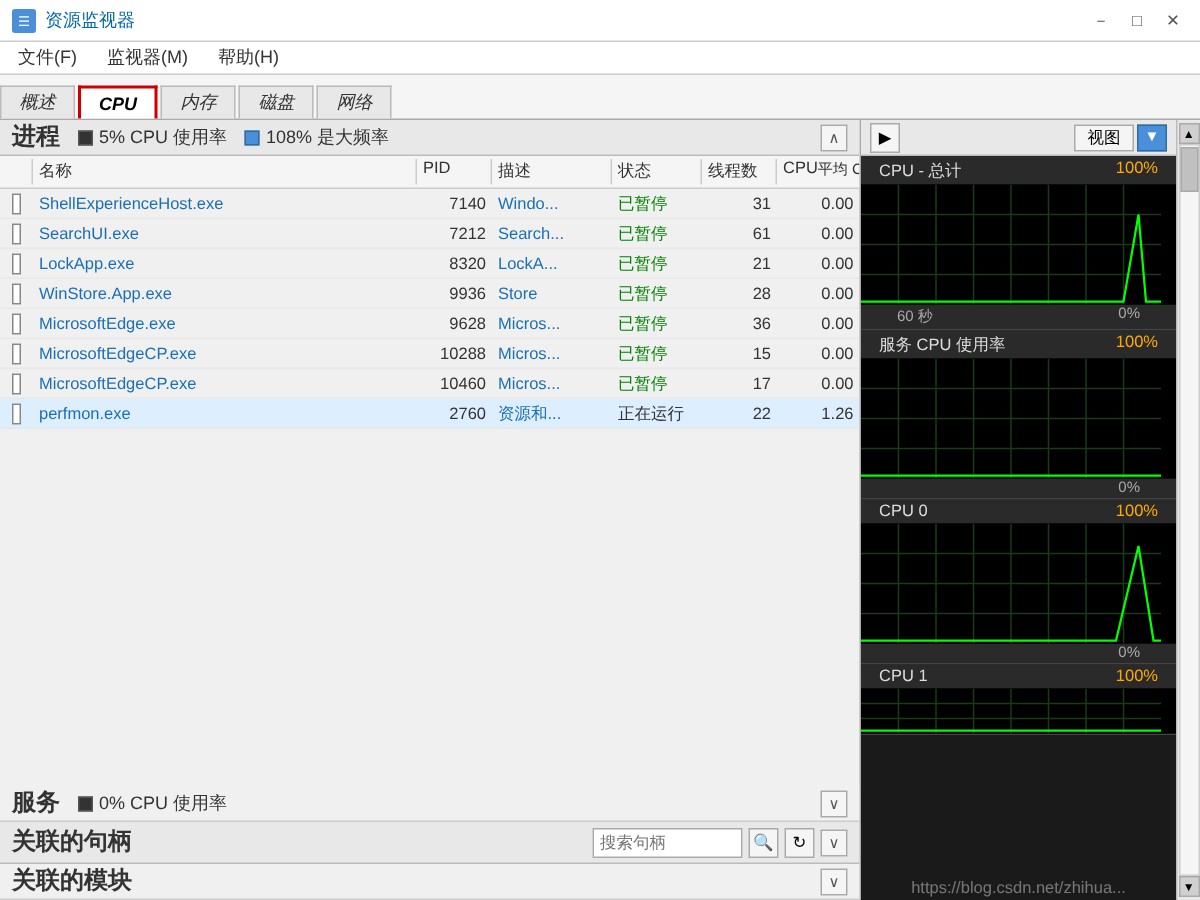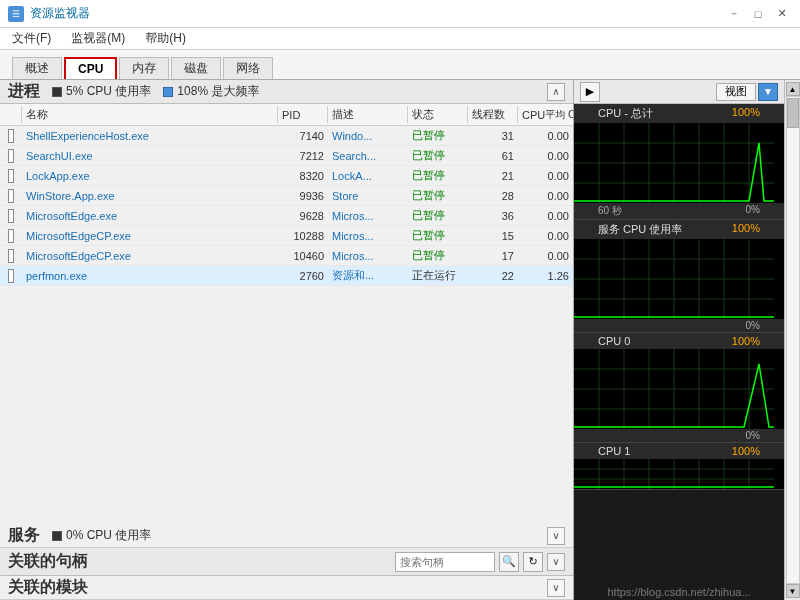--- a/index.html
+++ b/index.html
@@ -74,24 +74,25 @@
       color: #333;
       cursor: pointer;
       padding: 1px 4px;
     }
 
     
     .tab-bar {
       background: #f5f5f5;
       display: flex;
       align-items: flex-end;
-      padding: 4px 8px 0 12px;
+      padding: 4px 8px 0 0;
       border-bottom: 1px solid #aaa;
       height: 30px;
       gap: 2px;
+      font-style: italic;
     }
     .tab {
       padding: 3px 12px;
       font-size: 12px;
       cursor: pointer;
       border: 1px solid #bbb;
       border-bottom: none;
       background: #e8e8e8;
       color: #333;
       height: 22px;
@@ -197,21 +198,20 @@
     }
     .th {
       font-size: 11px;
       color: #333;
       padding: 0 4px;
       border-right: 1px solid #ccc;
       white-space: nowrap;
       overflow: hidden;
       height: 100%;
       display: flex;
-      align-items: center;
     }
     .th:last-child { border-right: none; }
 
     .table-body {
       overflow-y: auto;
       flex: 1;
     }
     .table-row {
       display: grid;
       grid-template-columns: 22px 1fr 50px 80px 60px 50px 55px;
@@ -324,21 +324,21 @@
       flex-direction: column;
       overflow-y: auto;
       background: #1a1a1a;
     }
     .chart-item {
       border-bottom: 1px solid #444;
     }
     .chart-label {
       display: flex;
       justify-content: space-between;
-      padding: 2px 24px;
+      padding: 2px 12px;
       background: #2a2a2a;
     }
     .chart-label-text {
       color: #ddd;
       font-size: 11px;
     }
     .chart-pct {
       color: #ffaa00;
       font-size: 11px;
     }

